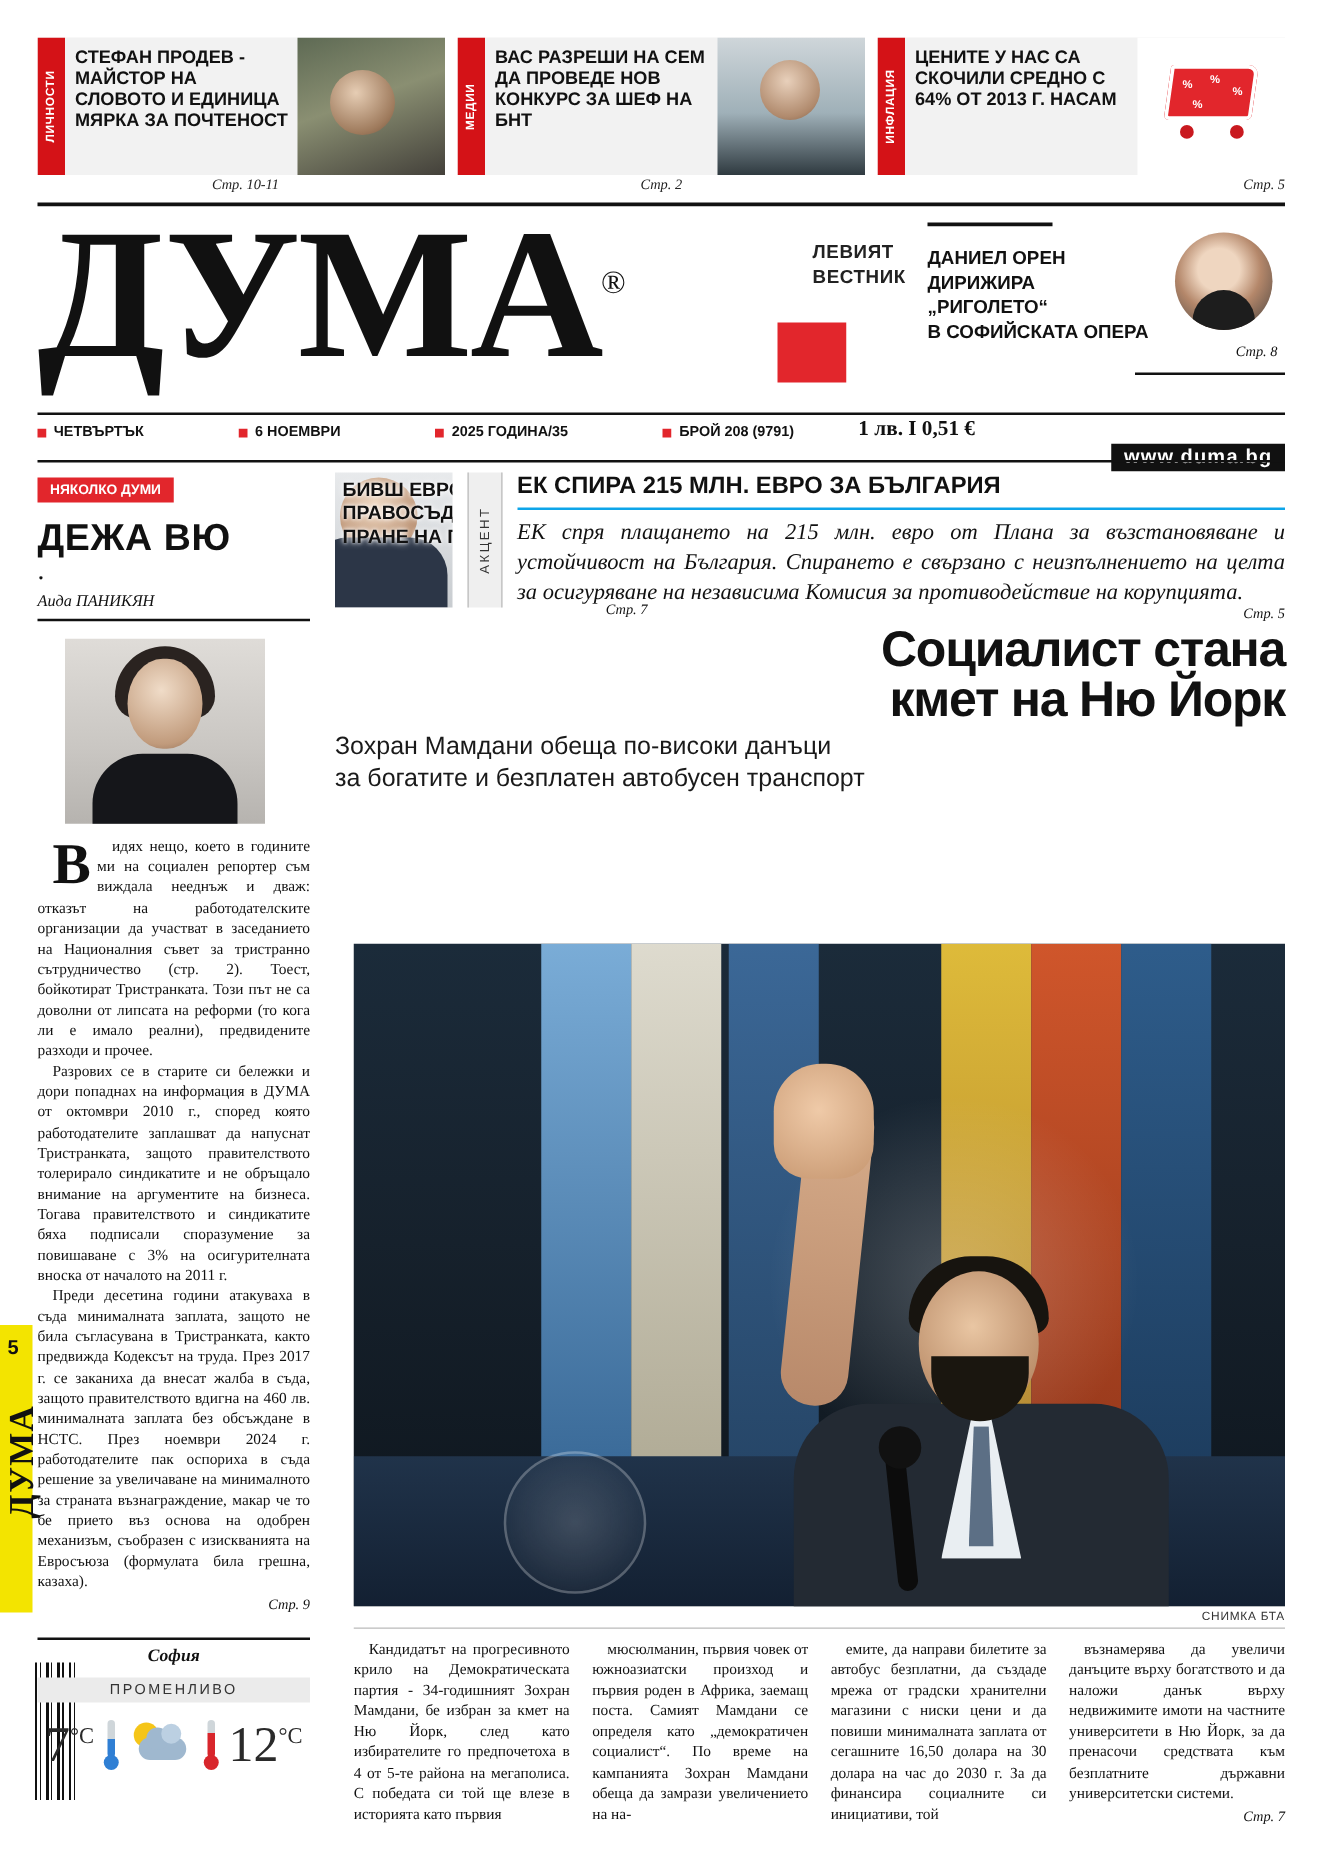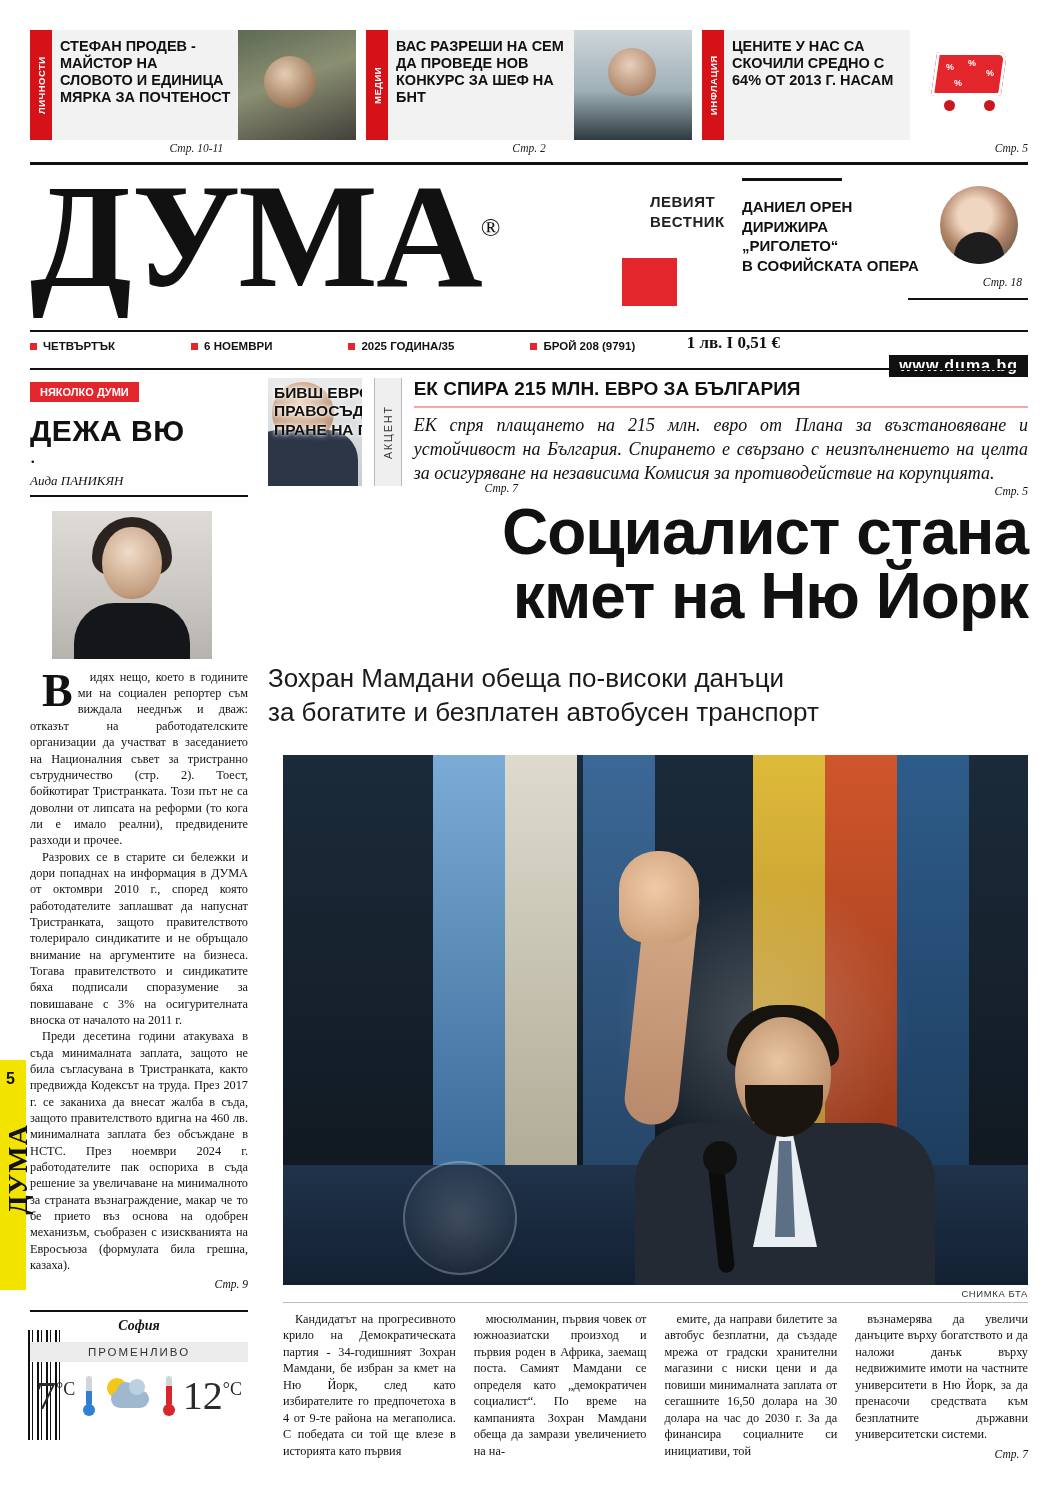--- a/index.html
+++ b/index.html
@@ -463,21 +463,21 @@
     transform: rotate(180deg);
     display: flex; align-items: center; justify-content: center;
     color: #333;
   }
   .band .acc-body { flex: 1 1 auto; padding-left: 12px; }
   .band .acc-title {
     font-family: "Liberation Sans", sans-serif;
     font-weight: bold;
     font-size: 19px;
     text-transform: uppercase;
-    border-bottom: 2px solid #fca5a5;
+    border-bottom: 2px solid #0ea5e9;
     padding-bottom: 6px;
   }
   .band .acc-text {
     font-style: italic;
     font-size: 18px;
     line-height: 1.32;
     margin-top: 6px;
     text-align: justify;
   }
   .band .acc-stp { text-align: right; font-style: italic; font-size: 11.5px; }
@@ -485,30 +485,30 @@
   
   .mainhead {
     position: absolute;
     left: 268px; top: 500px;
     width: 760px;
   }
   .mainhead h1 {
     margin: 0;
     font-family: "Liberation Sans", sans-serif;
     font-weight: bold;
-    font-size: 64px;
+    font-size: 40px;
     line-height: 1.0;
     text-align: right;
     letter-spacing: -1px;
     color: #111;
   }
   .mainhead .sub {
-    margin-top: 34px;
-    font-family: "Liberation Sans", sans-serif;
-    font-size: 26px;
+    margin-top: 4px;
+    font-family: "Liberation Sans", sans-serif;
+    font-size: 20px;
     line-height: 1.3;
     color: #1a1a1a;
   }
 
   
   .mainphoto {
     position: absolute;
     left: 283px; top: 755px;
     width: 745px; height: 530px;
     background: linear-gradient(180deg,#1b2b3a 0%,#16212c 45%,#0d141b 100%);
@@ -687,21 +687,21 @@
 
     <div class="mh-right">
       <div class="topline"></div>
       <div class="oren">
         <div>ДАНИЕЛ ОРЕН</div>
         <div>ДИРИЖИРА</div>
         <div>„РИГОЛЕТО“</div>
         <div>В СОФИЙСКАТА ОПЕРА</div>
       </div>
       <div class="orenphoto"></div>
-      <div class="stp">Стр. 18</div>
+      <div class="stp">Стр. 8</div>
       <div class="underline"></div>
     </div>
   </div>
 
   <div class="rule-thick" style="top:330px;height:2px"></div>
 
   <div class="inforow">
     <div class="item">
       <span class="sq"></span>
       <span>ЧЕТВЪРТЪК</span>
@@ -825,21 +825,21 @@
     <div class="hair"></div>
     <div class="head"></div>
     <div class="beard"></div>
     <div class="mic"></div>
     <div class="micball"></div>
   </div>
   <div style="position:absolute;right:30px;top:1288px" class="photo-credit">СНИМКА БТА</div>
 
   <div class="botcols">
     <div class="col">
-      <p>Кандидатът на прогресивното крило на Демократическата партия - 34-годишният Зохран Мамдани, бе избран за кмет на Ню Йорк, след като избирателите го предпочетоха в 4 от 9-те района на мегаполиса. С победата си той ще влезе в историята като първия</p>
+      <p>Кандидатът на прогресивното крило на Демократическата партия - 34-годишният Зохран Мамдани, бе избран за кмет на Ню Йорк, след като избирателите го предпочетоха в 4 от 5-те района на мегаполиса. С победата си той ще влезе в историята като първия</p>
     </div>
     <div class="col">
       <p>мюсюлманин, първия човек от южноазиатски произход и първия роден в Африка, заемащ поста. Самият Мамдани се определя като „демократичен социалист“.
 По време на кампанията Зохран Мамдани обеща да замрази увеличението на на-</p>
     </div>
     <div class="col">
       <p>емите, да направи билетите за автобус безплатни, да създаде мрежа от градски хранителни магазини с ниски цени и да повиши минималната заплата от сегашните 16,50 долара на 30 долара на час до 2030 г.
 За да финансира социалните си инициативи, той</p>
     </div>
     <div class="col">

